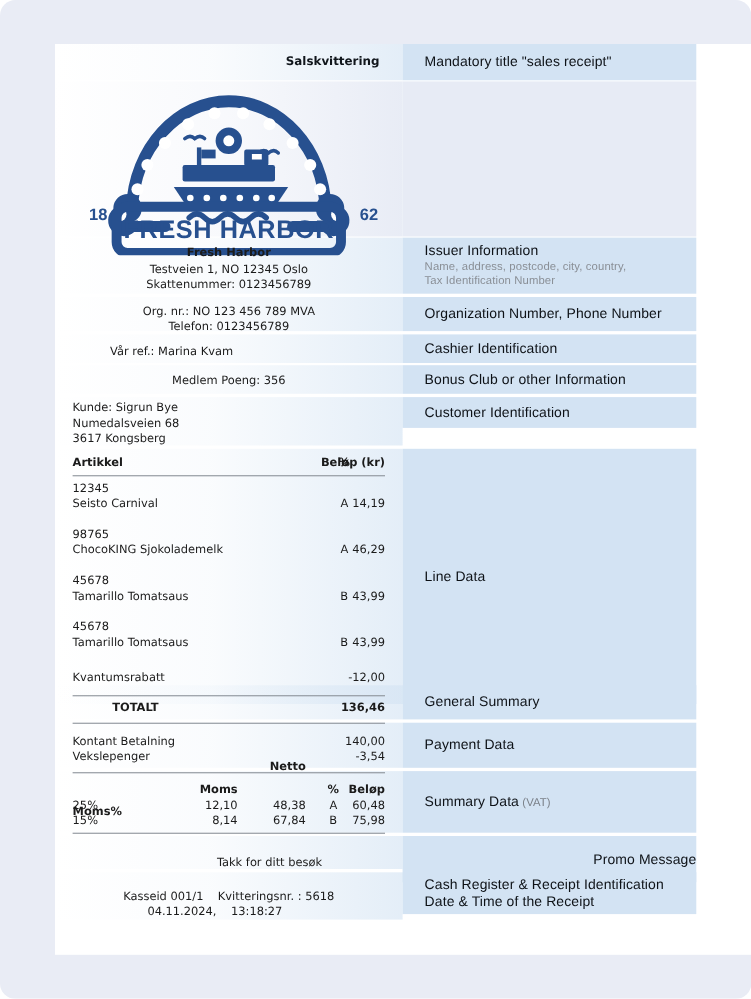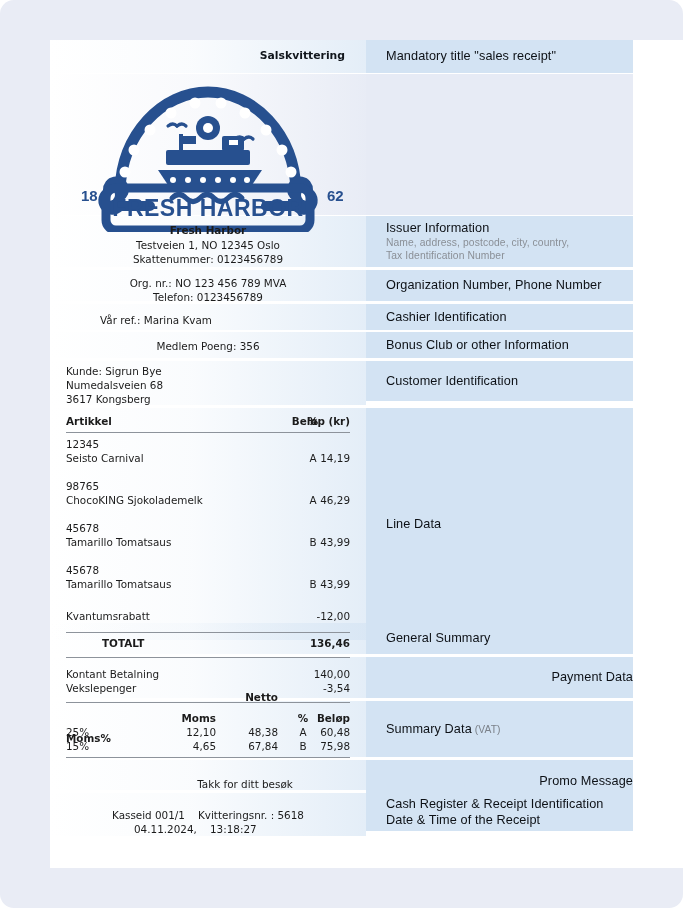--- a/index.html
+++ b/index.html
@@ -277,21 +277,21 @@
       <div class="txt b v4" style="top:672px;">%</div>
       <div class="txt b v5" style="top:672px;">Beløp</div>
 
       <div class="txt v1" style="top:686px;">25%</div>
       <div class="txt v2" style="top:686px;">12,10</div>
       <div class="txt v3" style="top:686px;">48,38</div>
       <div class="txt v4" style="top:686px;">A</div>
       <div class="txt v5" style="top:686px;">60,48</div>
 
       <div class="txt v1" style="top:700px;">15%</div>
-      <div class="txt v2" style="top:700px;">4,65</div>
+      <div class="txt v2" style="top:700px;">8,14</div>
       <div class="txt v3" style="top:700px;">67,84</div>
       <div class="txt v4" style="top:700px;">B</div>
       <div class="txt v5" style="top:700px;">75,98</div>
       <div class="hr" style="top:717px;"></div>
 
       <div class="txt ctr" style="top:738px;padding-left:37px;">Takk for ditt besøk</div>
 
       <div class="txt" style="top:769px; left:62px;">Kasseid 001/1</div>
       <div class="txt" style="top:769px; left:148px;">Kvitteringsnr. : 5618</div>
       <div class="txt" style="top:783px; left:84px;">04.11.2024,</div>
@@ -311,30 +311,30 @@
       </div>
       <div class="ann blue" style="top: 230px; height: 31px;">
         <div class="ann-title">Organization Number, Phone Number</div>
       </div>
       <div class="ann blue" style="top: 264px; height: 26px;">
         <div class="ann-title">Cashier Identification</div>
       </div>
       <div class="ann blue" style="top: 292px; height: 26px;">
         <div class="ann-title">Bonus Club or other Information</div>
       </div>
-      <div class="ann blue" style="top: 321px; height: 40px;">
+      <div class="ann blue" style="top: 321px; height: 28px;">
         <div class="ann-title">Customer Identification</div>
       </div>
       <div class="ann blue" style="top: 368px; height: 232px;">
         <div class="ann-title">Line Data</div>
       </div>
       <div class="ann blue" style="top: 583px; height: 31px;">
         <div class="ann-title">General Summary</div>
       </div>
-      <div class="ann blue" style="top: 617px; height: 41px; text-align: right;">
+      <div class="ann blue" style="top: 617px; height: 41px;">
         <div class="ann-title">Payment Data</div>
       </div>
       <div class="ann blue" style="top: 661px; height: 56px;">
         <div class="ann-title">Summary Data<span class="ann-vat"> (VAT)</span></div>
       </div>
       <div class="ann blue" style="top: 720px; height: 42px; text-align: right;">
         <div class="ann-title">Promo Message</div>
       </div>
       <div class="ann blue" style="top: 753px; height: 38px;">
         <div class="ann-title">Cash Register &amp; Receipt Identification<br>Date &amp; Time of the Receipt</div>

